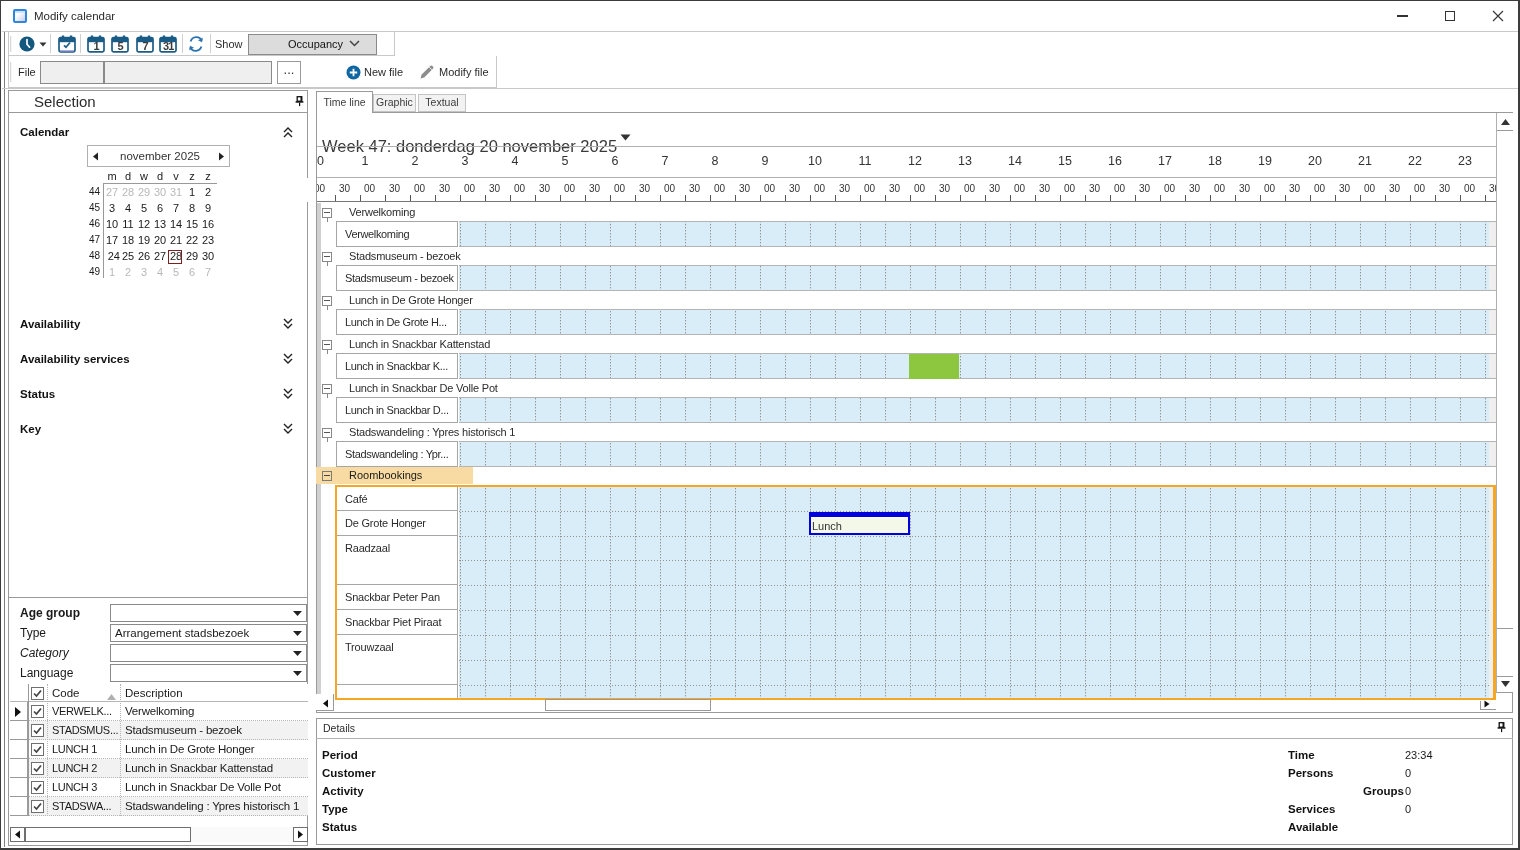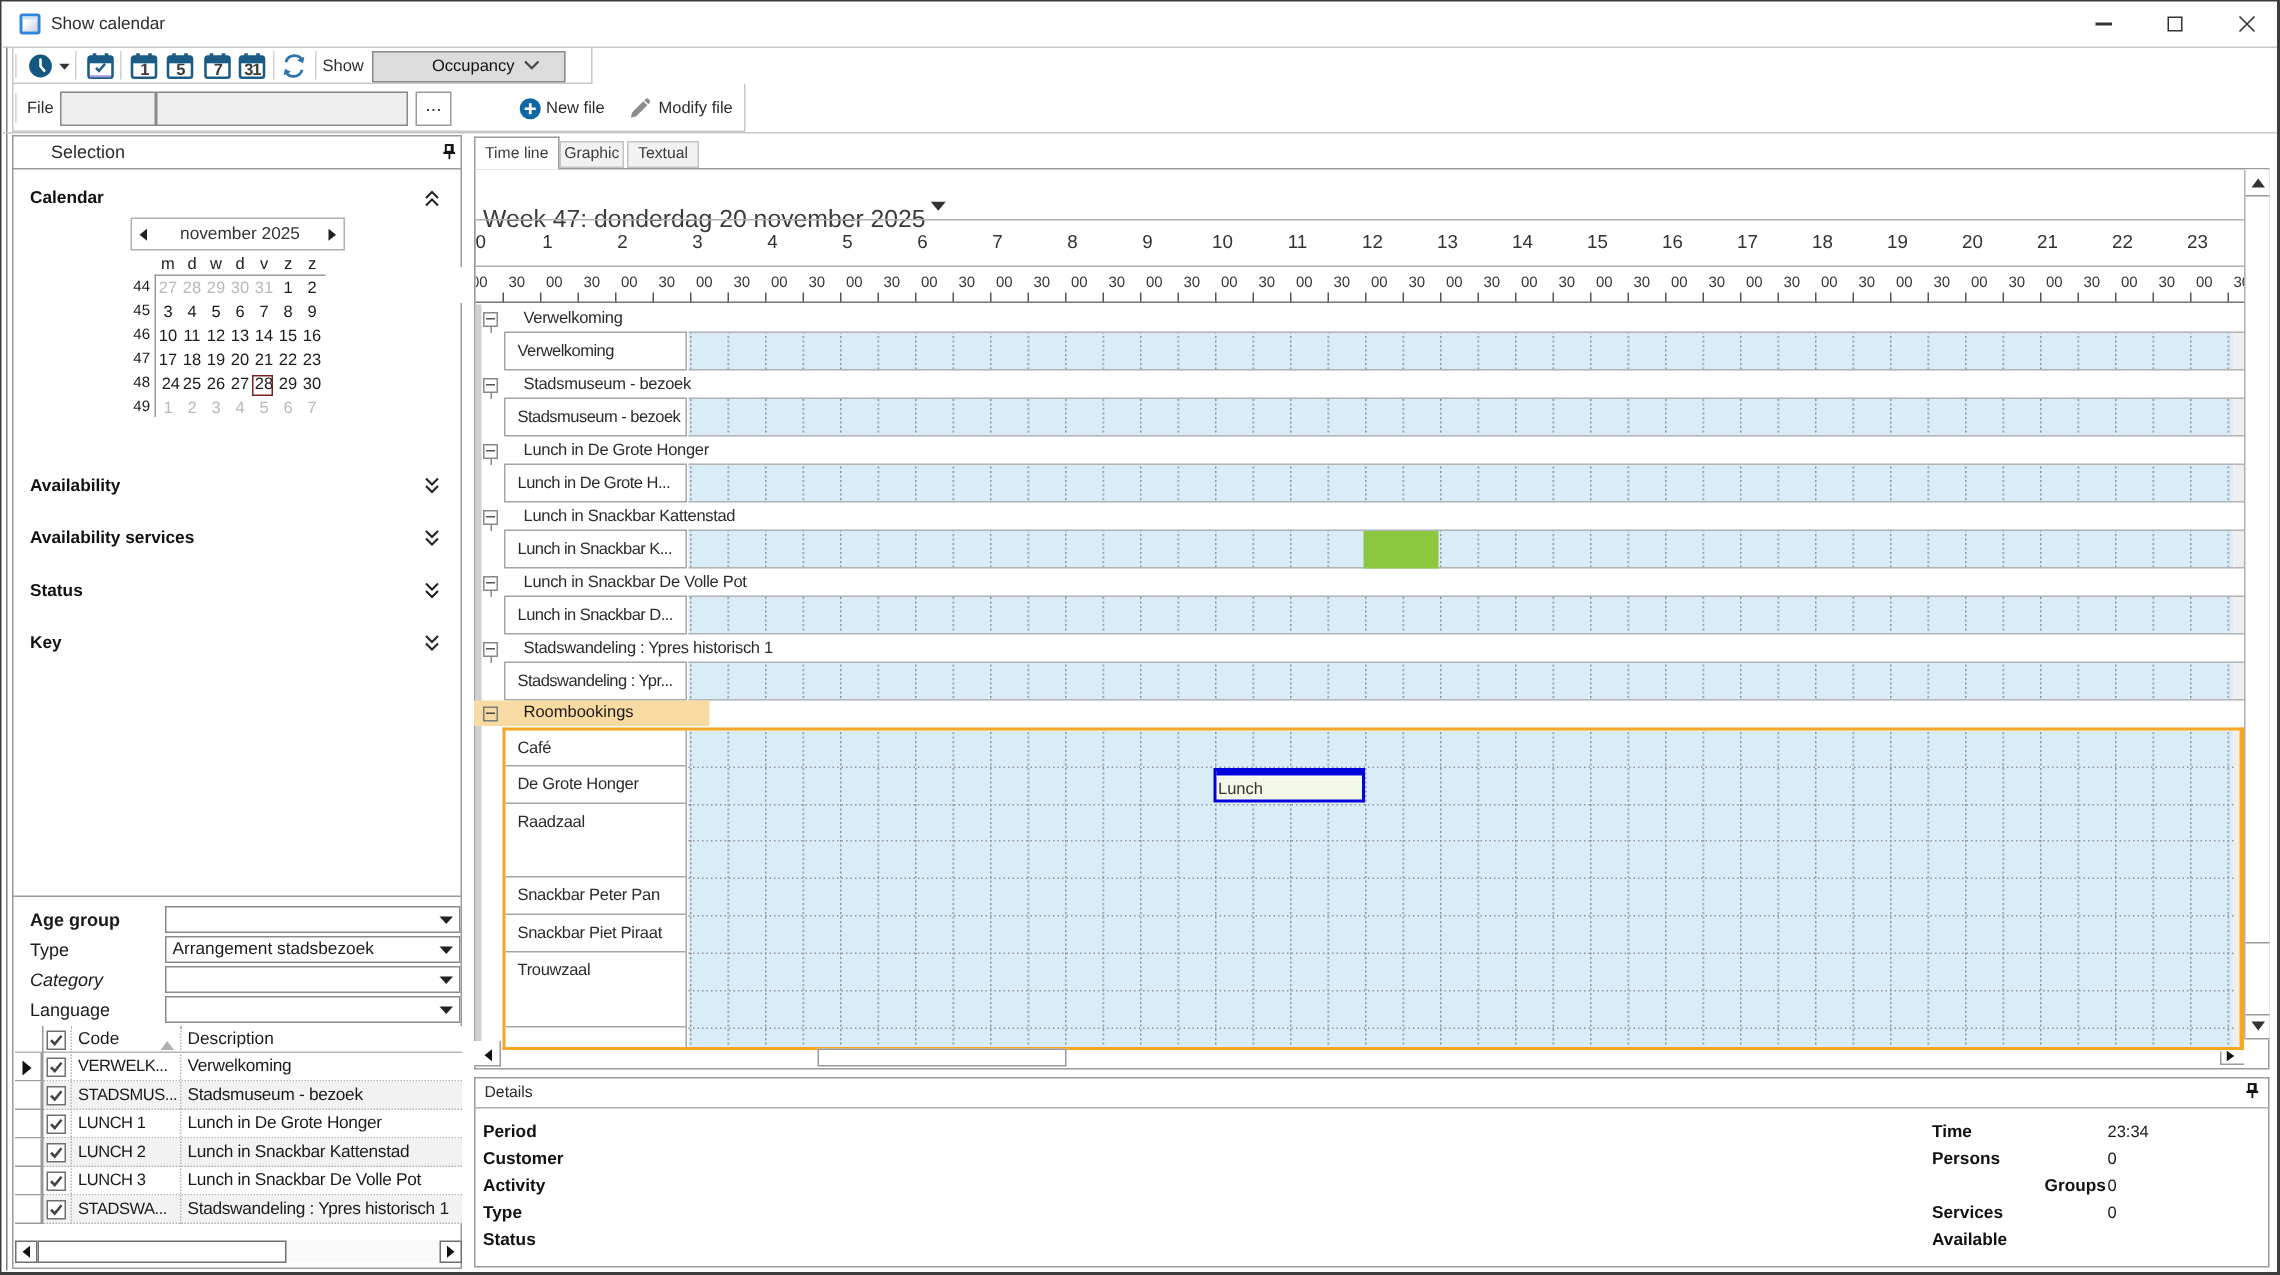--- a/index.html
+++ b/index.html
@@ -6,21 +6,21 @@
 div{position:absolute;box-sizing:border-box;}
 svg{position:absolute;overflow:visible;}
 </style></head><body>
 <div style="left:0px;top:0px;width:1520px;height:1px;background:#3c3c3c;"></div>
 <div style="left:0px;top:0px;width:1px;height:850px;background:#3c3c3c;"></div>
 <div style="left:1518px;top:0px;width:2px;height:850px;background:#3c3c3c;"></div>
 <div style="left:0px;top:848px;width:1520px;height:2px;background:#3c3c3c;"></div>
 <div style="left:4px;top:31px;width:1px;height:816px;background:#808080;"></div>
 <div style="left:13px;top:9px;width:14px;height:14px;border:2px solid #2f86df;border-radius:2px;background:linear-gradient(135deg,#ffffff 30%,#c9cbe8);"></div>
 <div style="left:15px;top:11px;width:10px;height:2px;background:#cfe2f7;"></div>
-<div style="left:34px;top:9px;width:200px;height:14px;font-size:11.5px;font-weight:400;color:#2b2b2b;text-align:left;line-height:14px;white-space:nowrap;">Show calendar</div>
+<div style="left:34px;top:9px;width:200px;height:14px;font-size:11.5px;font-weight:400;color:#2b2b2b;text-align:left;line-height:14px;white-space:nowrap;">Modify calendar</div>
 <div style="left:1397px;top:15px;width:11px;height:2px;background:#333;"></div>
 <div style="left:1445px;top:11px;width:10px;height:10px;border:1px solid #333;"></div>
 <svg style="left:1492px;top:10px" width="12" height="12" viewBox="0 0 12 12">
 <path d="M1 1 L11 11 M11 1 L1 11" stroke="#333" stroke-width="1.1" fill="none"></path>
   </svg>
 <div style="left:2px;top:31px;width:1516px;height:1px;background:#c8c8c8;"></div>
 <div style="left:8px;top:31px;width:387px;height:25px;border:1px solid #c8c8c8;border-top:none;"></div>
 <div style="left:10px;top:36px;width:2px;height:16px;background:#d8d8d8;border-right:1px solid #f5f5f5;"></div>
 <svg style="left:18px;top:35px" width="18" height="18" viewBox="0 0 18 18">
 <circle cx="9" cy="9" r="7.6" fill="#14577f"></circle>
@@ -94,21 +94,21 @@
 <path d="M7.5 3.8 V11.2 M3.8 7.5 H11.2" stroke="#fff" stroke-width="1.8"></path>
   </svg>
 <div style="left:364px;top:61px;width:60px;height:22px;font-size:11px;font-weight:400;color:#2b2b2b;text-align:left;line-height:22px;white-space:nowrap;">New file</div>
 <svg style="left:419px;top:64px" width="16" height="16" viewBox="0 0 16 16">
 <path d="M1.5 14.5 L2.5 10.8 L11.2 2.1 A1.6 1.6 0 0 1 13.5 2.1 L13.9 2.5 A1.6 1.6 0 0 1 13.9 4.8 L5.2 13.5 Z" fill="#8d8d8d"></path>
 <path d="M10.2 3.1 L12.9 5.8" stroke="#fff" stroke-width="0.9"></path>
   </svg>
 <div style="left:439px;top:61px;width:80px;height:22px;font-size:11px;font-weight:400;color:#2b2b2b;text-align:left;line-height:22px;white-space:nowrap;">Modify file</div>
 <div style="left:8px;top:90px;width:300px;height:756px;border:1px solid #9a9a9a;"></div>
 <div style="left:8px;top:112px;width:300px;height:1px;background:#9a9a9a;"></div>
-<div style="left:34px;top:91px;width:150px;height:21px;font-size:12px;font-weight:400;color:#2b2b2b;text-align:left;line-height:21px;white-space:nowrap;">Selection</div>
+<div style="left:34px;top:91px;width:150px;height:21px;font-size:15px;font-weight:400;color:#2b2b2b;text-align:left;line-height:21px;white-space:nowrap;">Selection</div>
 <svg style="left:295px;top:96px" width="9" height="11" viewBox="0 0 9 11">
     <rect x="2.2" y="0.7" width="4.6" height="4.5" fill="none" stroke="#111" stroke-width="1.3"></rect>
     <rect x="5.5" y="0.7" width="1.3" height="4.5" fill="#111"></rect>
     <rect x="0.6" y="5.2" width="7.8" height="1.5" fill="#111"></rect>
     <rect x="4" y="6.7" width="1.2" height="3.4" fill="#111"></rect>
   </svg>
 <div style="left:20px;top:124px;width:120px;height:16px;font-size:11.5px;font-weight:700;color:#111;text-align:left;line-height:16px;white-space:nowrap;">Calendar</div>
 <svg style="left:283px;top:127px" width="10" height="11" viewBox="0 0 10 11">
     <path d="M1 5 L5 1 L9 5 M1 10 L5 6 L9 10" stroke="#222" stroke-width="1.4" fill="none"></path>
   </svg>

